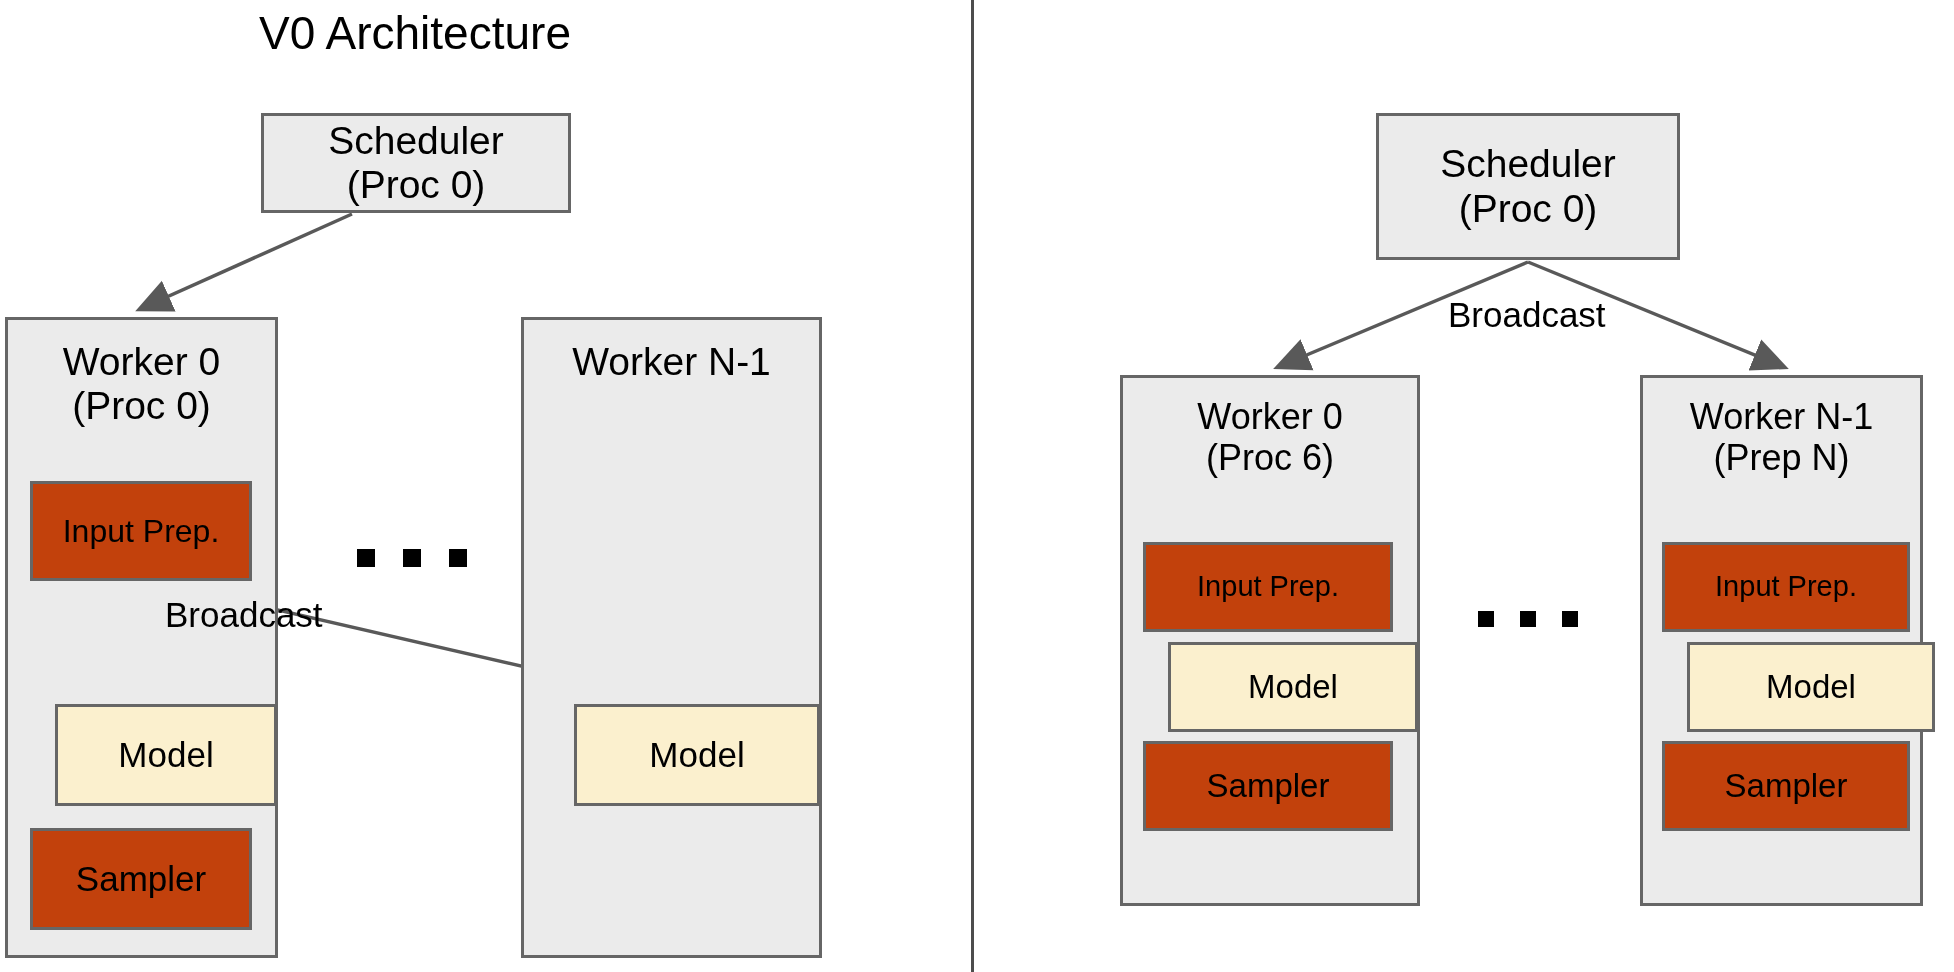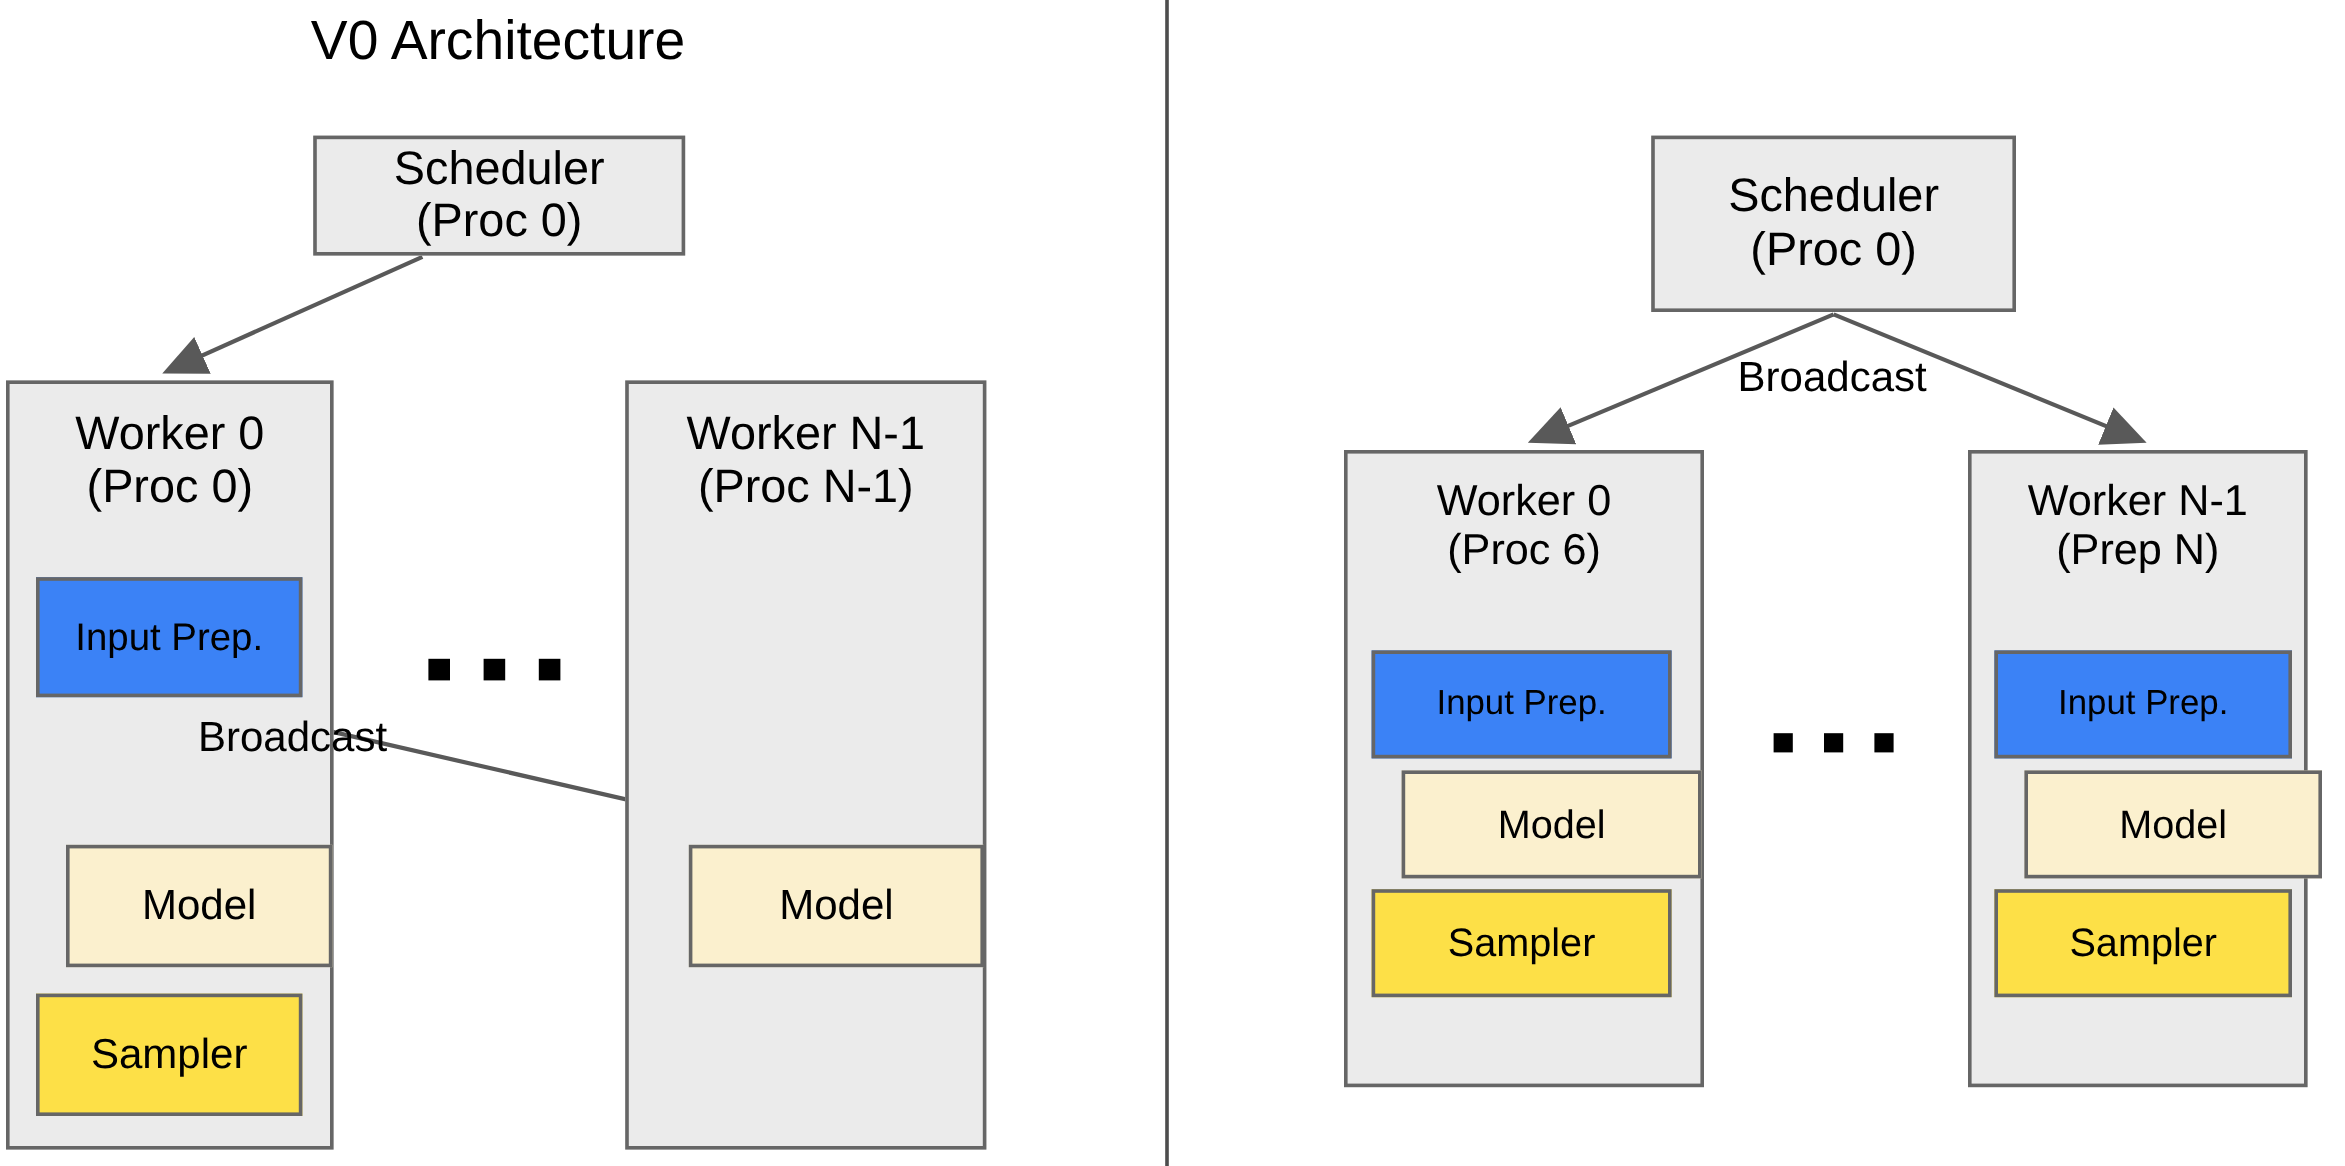--- a/index.html
+++ b/index.html
@@ -31,23 +31,23 @@
   }
   .container-box {
     background: #ebebeb;
   }
   .leaf-box {
     display: flex;
     align-items: center;
     justify-content: center;
     text-align: center;
   }
-  .purple { background: #3b82f6; }
+  .purple { background: #c2410c; }
   .yellow { background: #fbf0ce; margin-left: 25px; }
-  .green  { background: #fde047; }
+  .green  { background: #c2410c; }
 
   .panel-title {
     position: absolute;
     text-align: center;
     font-size: 46px;
     white-space: nowrap;
   }
 
   .box-title {
     text-align: center;
@@ -137,21 +137,20 @@
   <div class="edge-label" style="left:165px; top:595px; font-size:35px;">Broadcast</div>
 
   <div class="dots" style="left:357px; top:548px; width:110px; height:20px; justify-content:space-between;">
     <i style="width:18px;height:18px;"></i>
     <i style="width:18px;height:18px;"></i>
     <i style="width:18px;height:18px;"></i>
   </div>
 
   <div class="box container-box" style="left:521px; top:317px; width:301px; height:641px; padding-top:20px; font-size:39px;">
     <div class="box-title">Worker N-1</div>
-    <div class="box-title">(Proc N-1)</div>
   </div>
 
   <div class="box leaf-box yellow" style="left:549px; top:704px; width:246px; height:102px; font-size:35px;">
     <span>Model</span>
   </div>
 
 
   <div class="box container-box" style="left:1376px; top:113px; width:304px; height:147px; justify-content:center; font-size:39px;">
     <div class="box-title">Scheduler</div>
     <div class="box-title">(Proc 0)</div>

